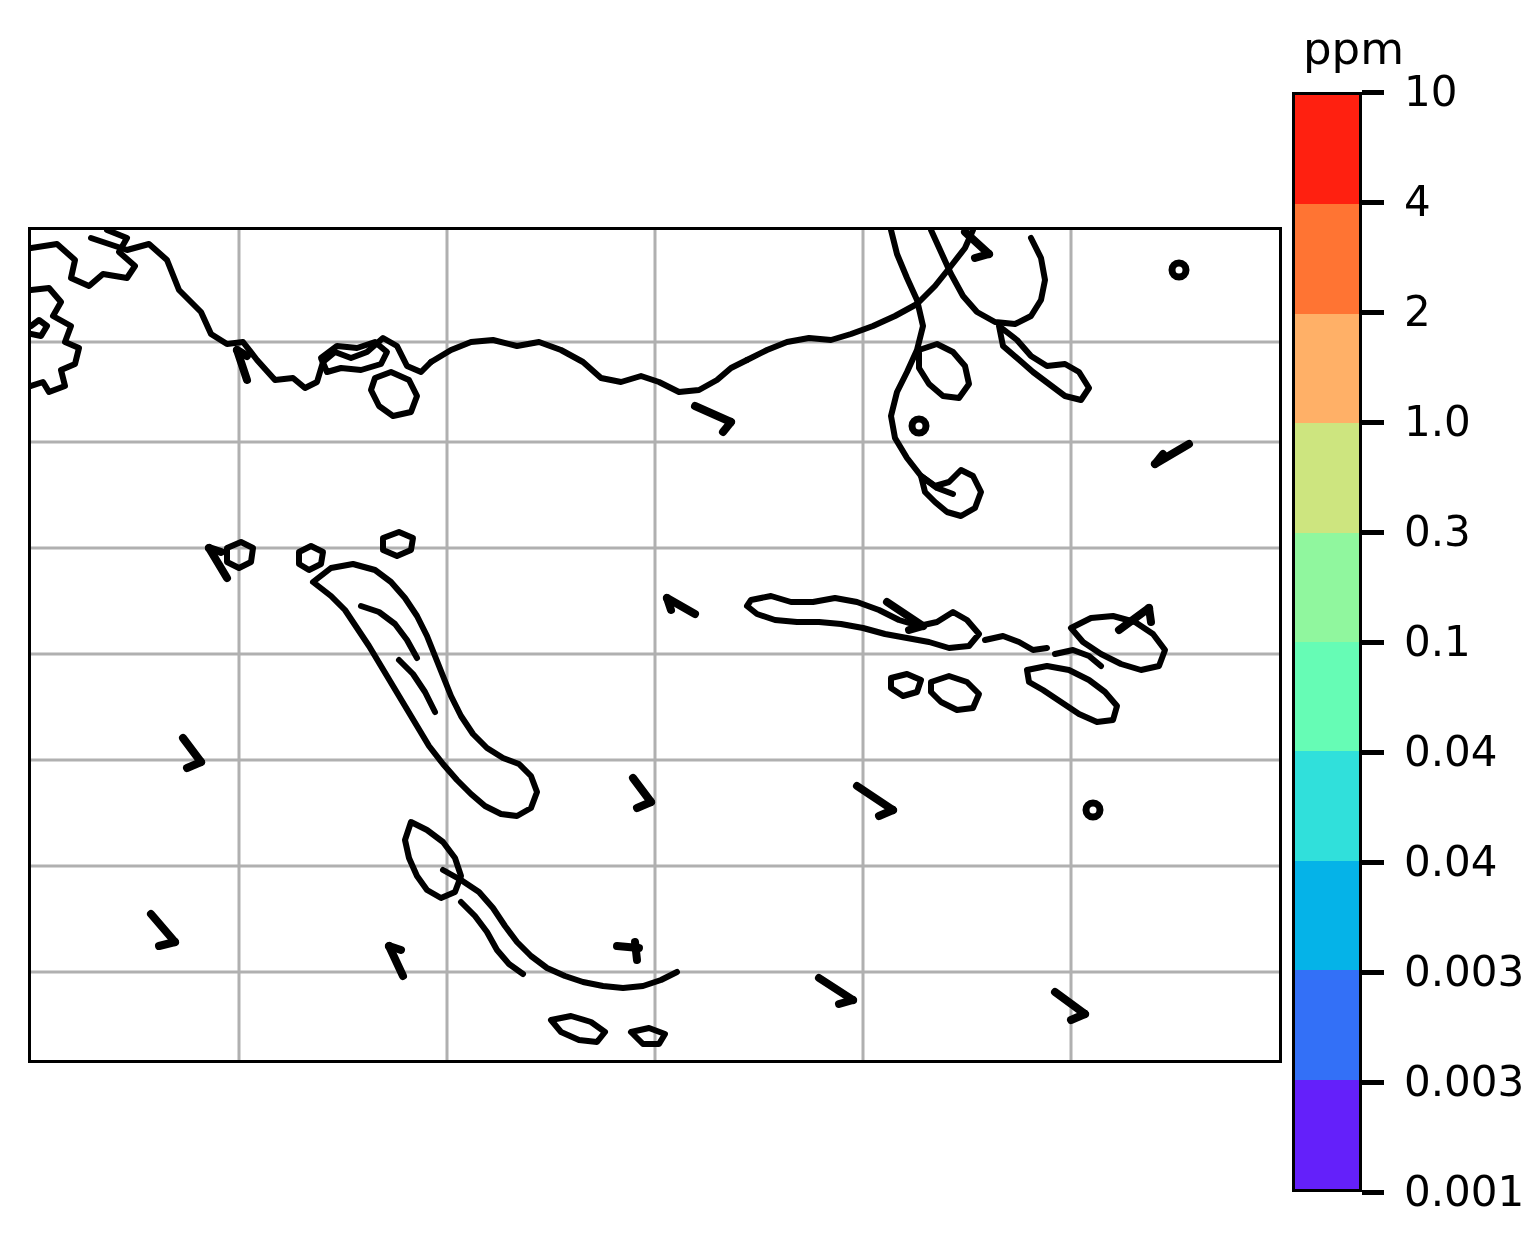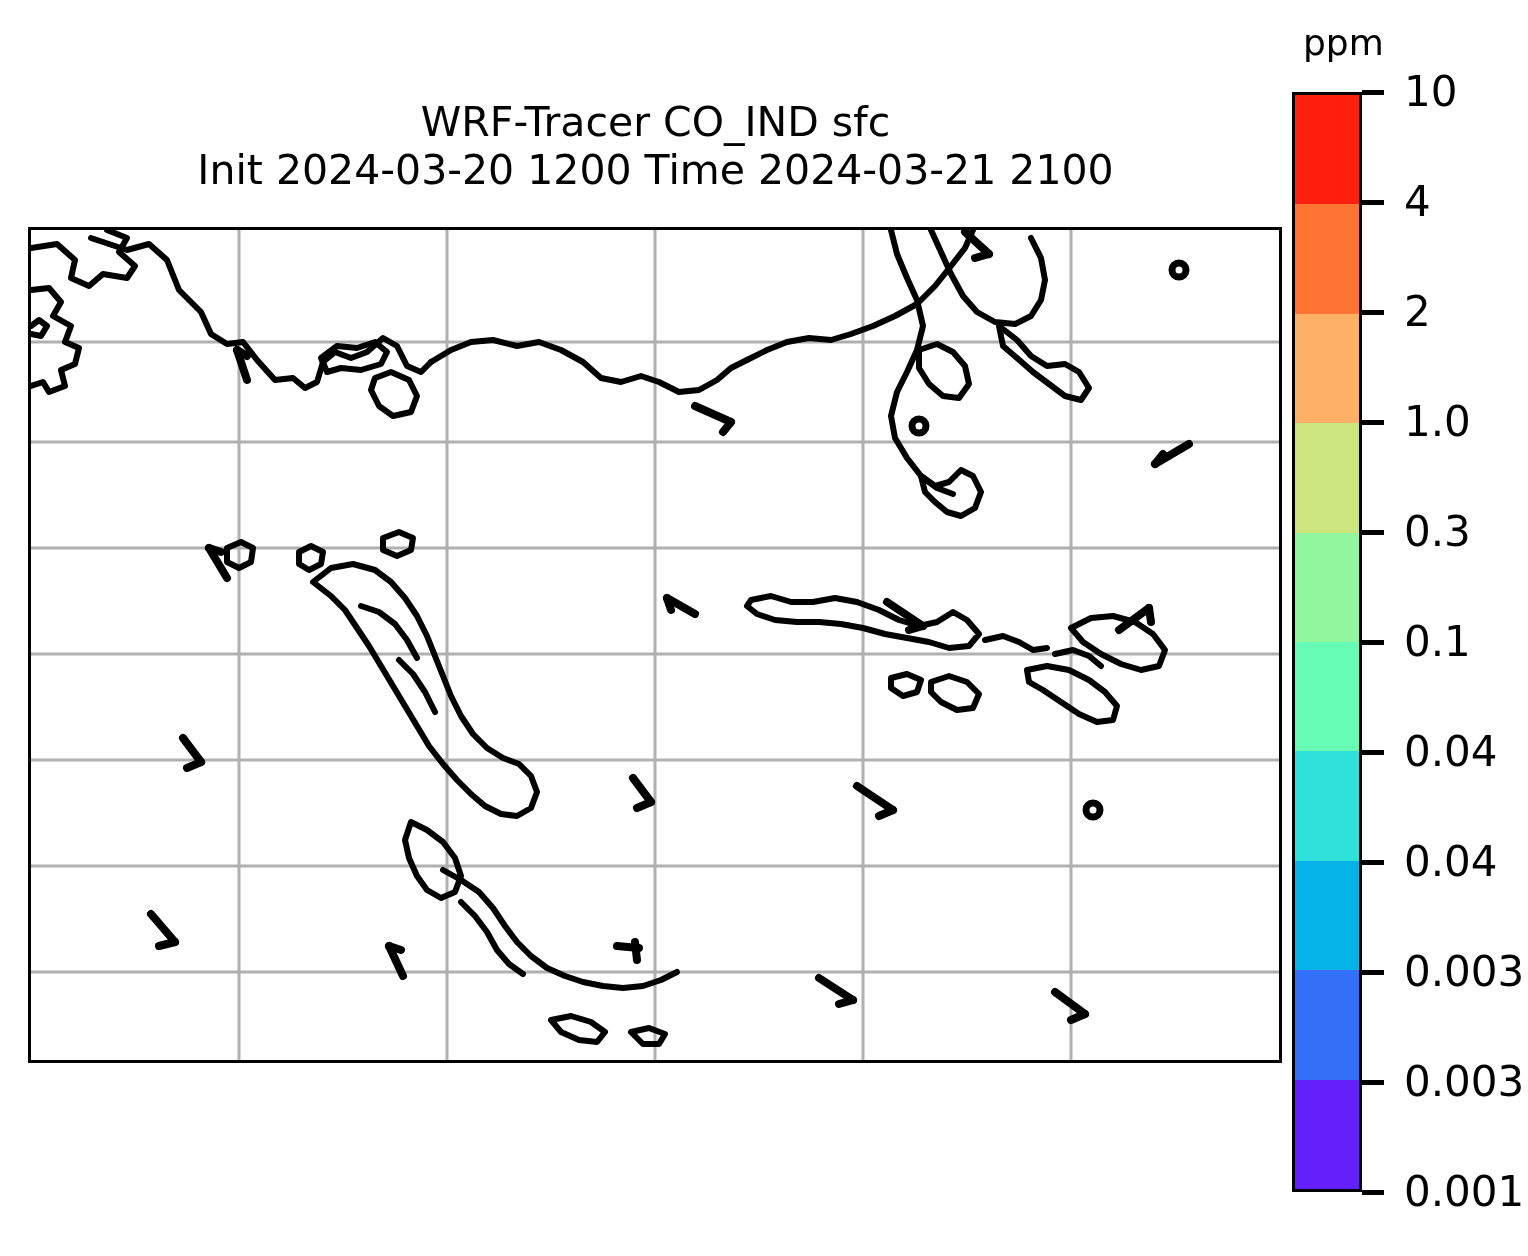--- a/index.html
+++ b/index.html
@@ -104,35 +104,31 @@
     font-size: 42px;
     color: #000000;
     white-space: nowrap;
     font-family: "DejaVu Sans", sans-serif;
     line-height: 1;
   }
   #cb-unit {
     position: absolute;
     left: 1303px;
     top: 22px;
-    font-size: 36px;
+    font-size: 45px;
     color: #000000;
     white-space: nowrap;
     font-family: "DejaVu Sans", sans-serif;
   }
 </style>
 </head>
 <body>
 
 <div id="root">
 
-  <div id="title-block">
-    <span class="tline">WRF-Tracer CO_IND sfc</span>
-    <span class="tline">Init 2024-03-20 1200 Time 2024-03-21 2100</span>
-  </div>
 
   <div id="map-axes">
     <div id="map-inner">
       <svg viewBox="0 0 1248 830" preserveAspectRatio="none">
 
         <g stroke="#b0b0b0" stroke-width="3" fill="none">
           <line x1="208" y1="0" x2="208" y2="830"></line>
           <line x1="416" y1="0" x2="416" y2="830"></line>
           <line x1="624" y1="0" x2="624" y2="830"></line>
           <line x1="832" y1="0" x2="832" y2="830"></line>

